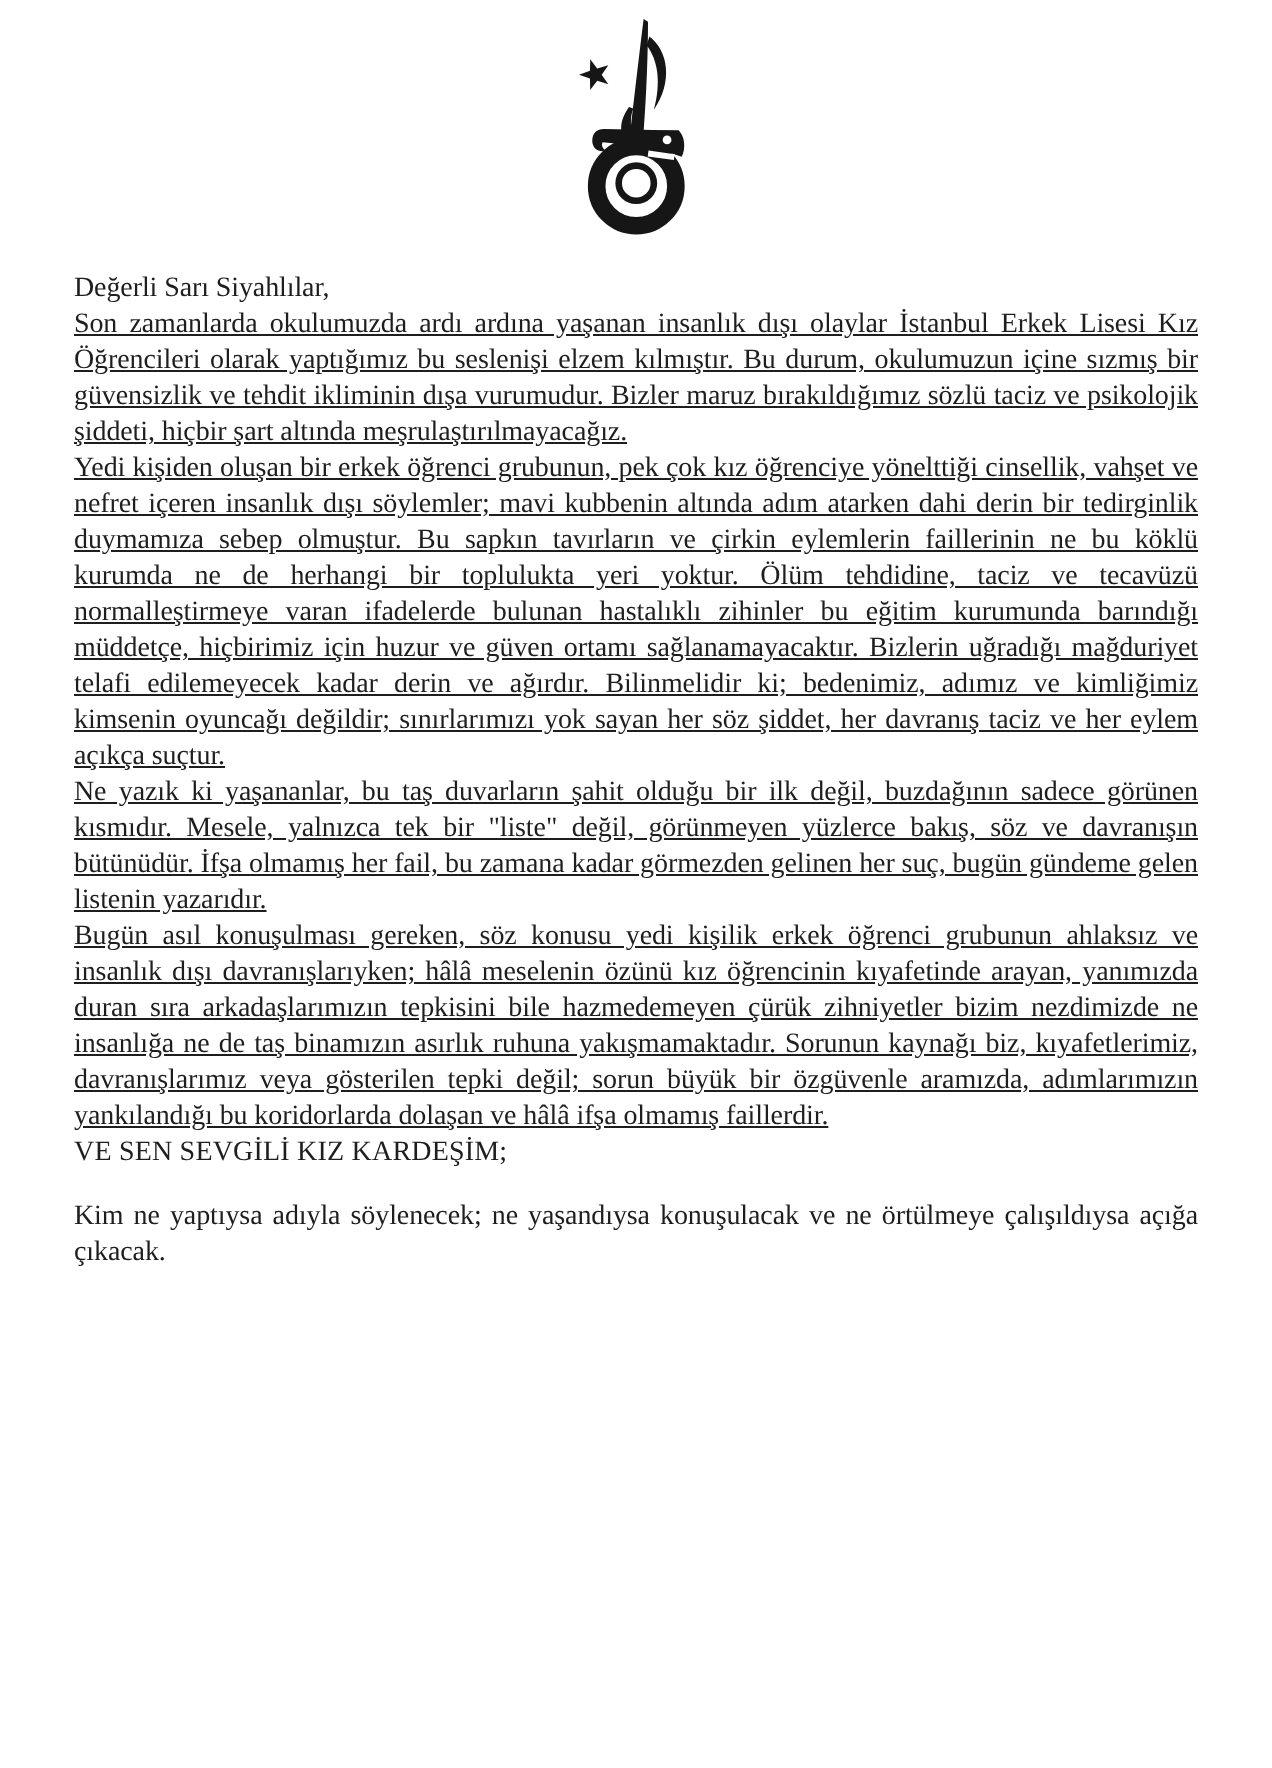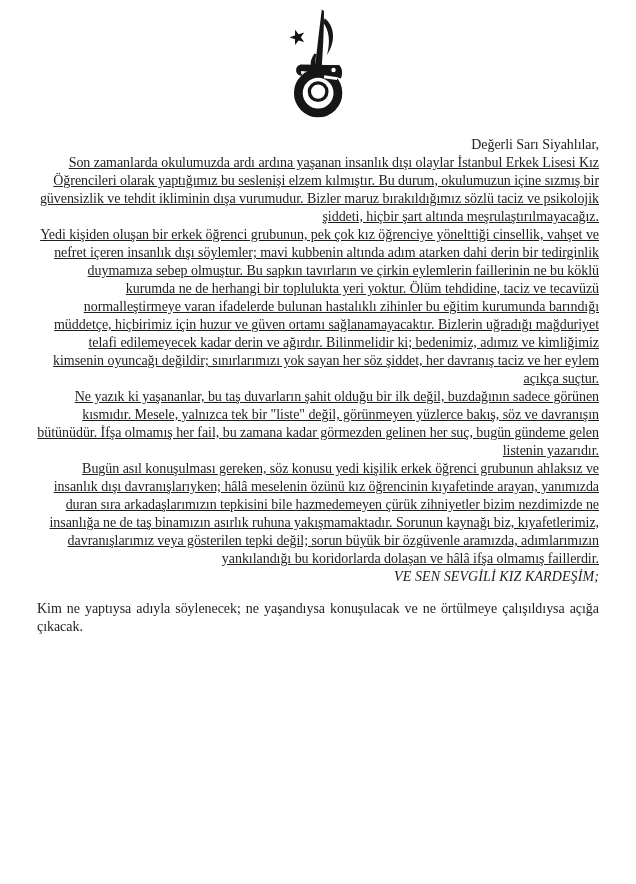--- a/index.html
+++ b/index.html
@@ -22,24 +22,24 @@
     box-sizing: border-box;
   }
   .logo-wrap svg { height: 110px; width: auto; display: block; }
   .content {
     padding: 16px 37px 0 37px;
     font-size: 14px;
     line-height: 18px;
     text-align: justify;
     letter-spacing: -0.05px;
   }
-  .content p { margin: 0; text-align: right; }
+  .content p { margin: 0; }
   .salutation { text-align: left; }
   .para { margin-top: 9px; text-decoration: underline; }
-  .heading { margin-top: 27px; text-align: left; letter-spacing: 0.1px; font-style: italic; }
+  .heading { margin-top: 27px; text-align: left; letter-spacing: 0.1px; }
   .appeal { margin-top: 14px; }
   .appeal p { text-align: justify; }
   .closing { margin-top: 13px; }
   .signature { margin-top: 11px; text-align: right; }
 </style>
 </head>
 <body>
 
 <div class="page">
 

